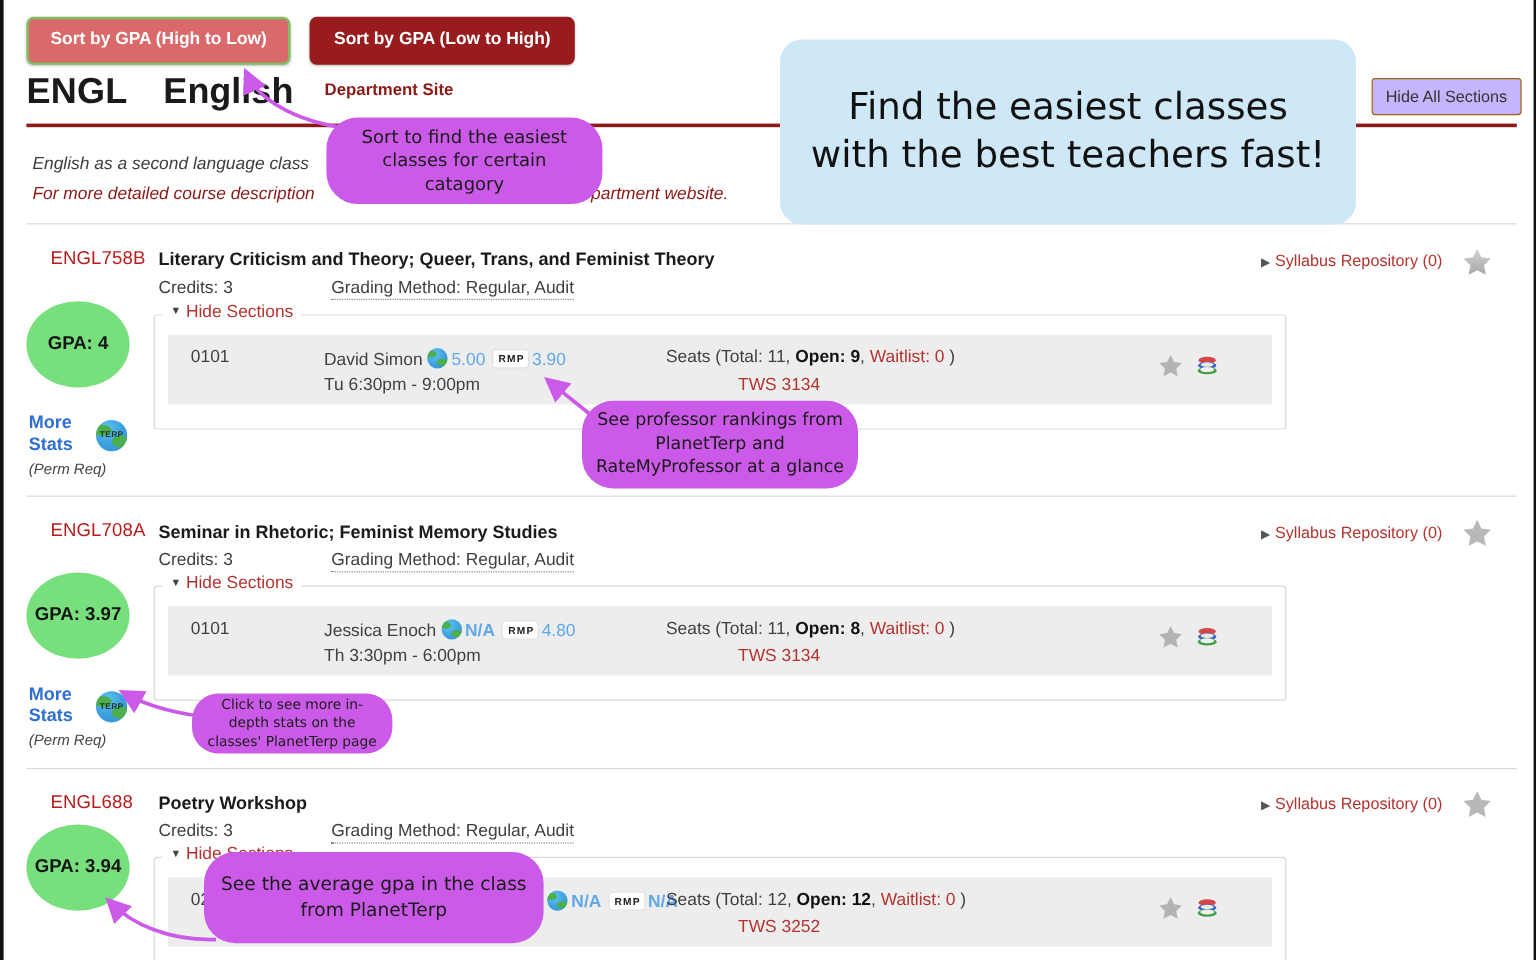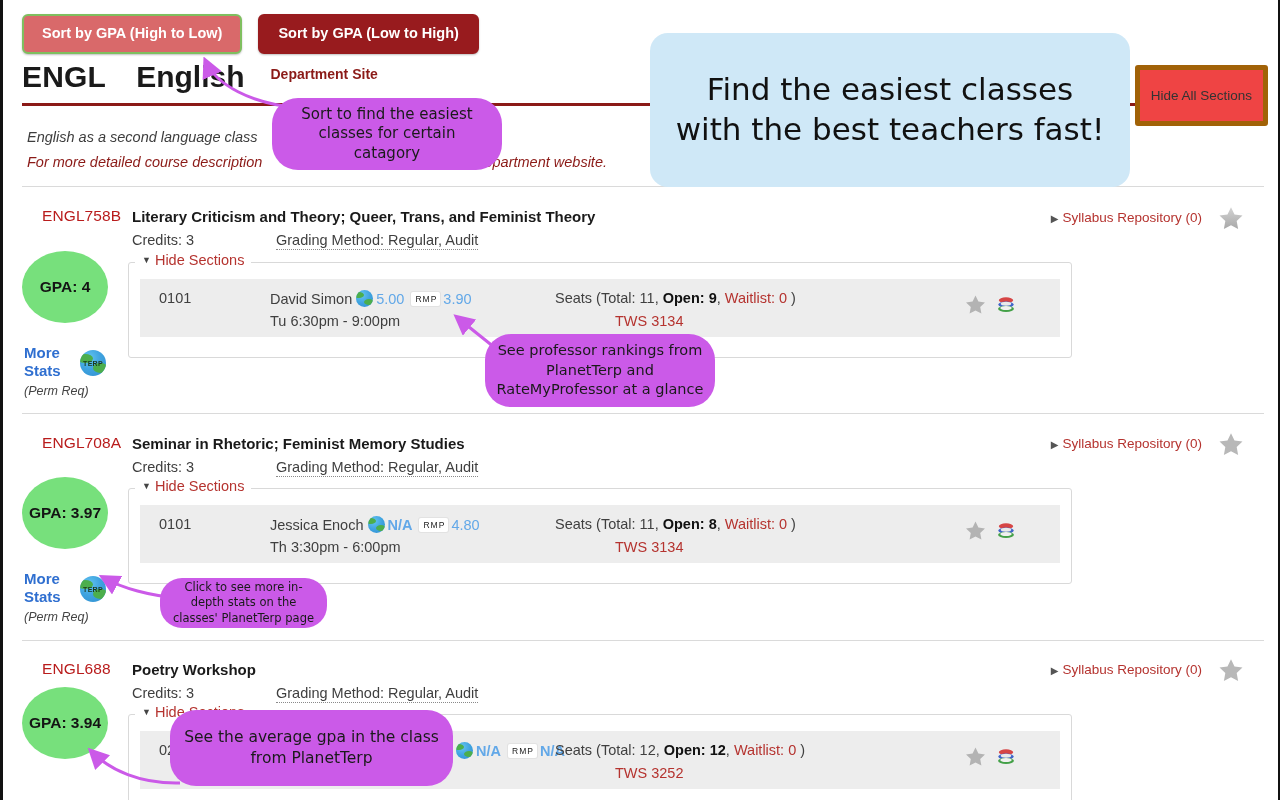--- a/index.html
+++ b/index.html
@@ -32,23 +32,23 @@
   
   .dept-head { position: absolute; left: 22px; top: 60px; display: flex; align-items: center; }
   .dept-id { font-size: 30px; font-weight: bold; color: #1a1a1a; letter-spacing: .2px; }
   .dept-name { font-size: 30px; font-weight: bold; color: #1a1a1a; margin-left: 30px; }
   .dept-site {
     font-size: 14px; font-weight: bold; color: #8b1a17; margin-left: 26px;
     cursor: pointer; position: relative; top: -3px;
   }
   .hide-all-btn {
     position: absolute; right: 12px; top: 65px;
-    font-size: 13.5px; color: #333; background: #ef4444;
-    border: 5px solid #a16207; border-radius: 3px;
-    padding: 18px 11px; cursor: pointer; z-index: 5;
+    font-size: 13.5px; color: #333; background: #c4b5fd;
+    border: 1px solid #a16207; border-radius: 3px;
+    padding: 7px 11px; cursor: pointer; z-index: 5;
   }
   .dept-rule { position: absolute; left: 22px; right: 16px; top: 103px; height: 3px; background: #8b1a17; }
 
   
   .dept-desc { position: absolute; left: 27px; top: 126px; width: 1240px; }
   .dept-desc .line1 {
     font-size: 14.5px; font-style: italic; color: #3d3d3d; line-height: 1.55;
   }
   .dept-desc .line2 {
     font-size: 14.5px; font-style: italic; color: #8b1a17; line-height: 1.55; margin-top: 3px;
@@ -138,21 +138,21 @@
   .rating-na { color: #62a8e8; font-weight: bold; }
 
   .pt-globe {
     display: inline-block; width: 17px; height: 17px; border-radius: 50%;
     background: radial-gradient(circle at 35% 30%, #63c4ef 0%, #3fa3e0 50%, #2f8fcf 100%);
     position: relative; vertical-align: -3px; margin: 0 3px 0 4px; overflow: hidden;
   }
   .pt-globe::before { content:""; position:absolute; left:-2px; top:2px; width:10px; height:6px; background:#4cae4c; border-radius:50%; }
   .pt-globe::after { content:""; position:absolute; right:-1px; bottom:2px; width:10px; height:6px; background:#4cae4c; border-radius:50%; }
   .rmp-badge {
-    display: inline-block; background:#fff; color:#1a1a1a; font-size:8.5px; font-weight:normal;
+    display: inline-block; background:#fff; color:#1a1a1a; font-size:8.5px; font-weight:bold;
     letter-spacing:1px; padding:2px 3px 2px 4px; border-radius:2px; vertical-align:2px;
     margin: 0 3px 0 7px; box-shadow:0 0 0 1px #e2e2e2;
   }
   .sec-icons { position: absolute; right: 42px; top: 14px; display: flex; gap: 6px; align-items: center; }
 
   
   .star-ico { display:block; }
 
   
   .books-ico { display:block; }

